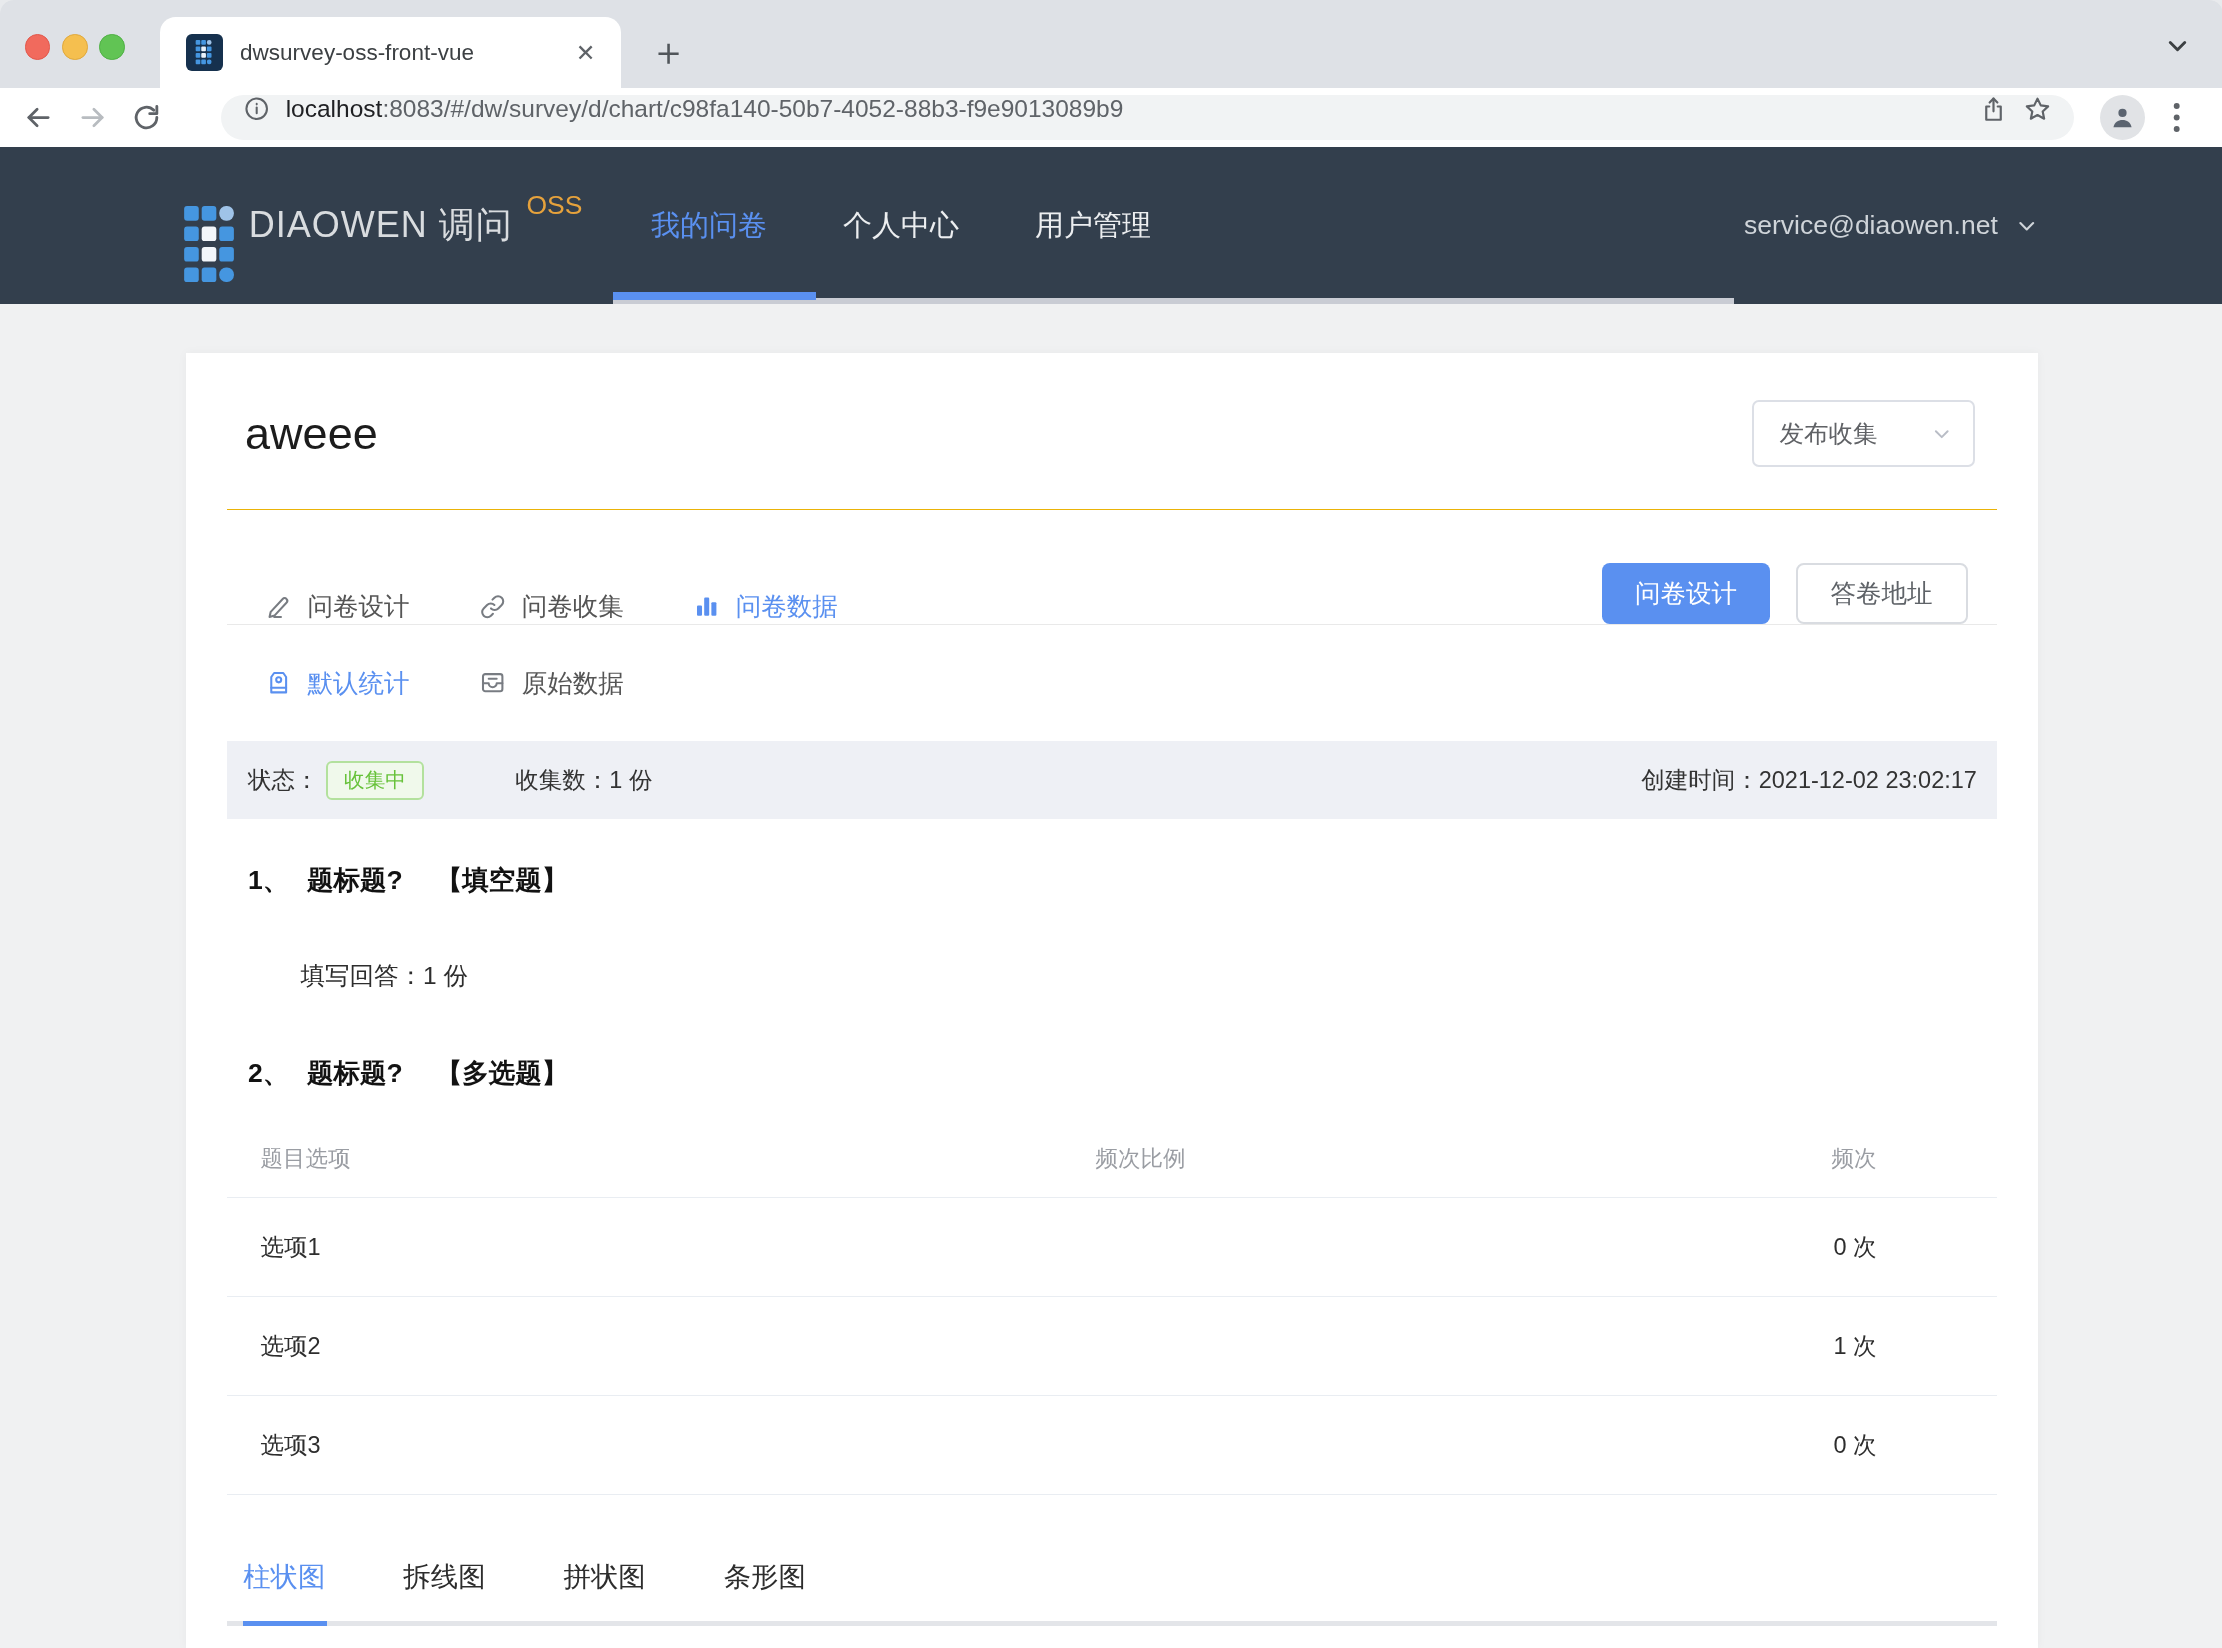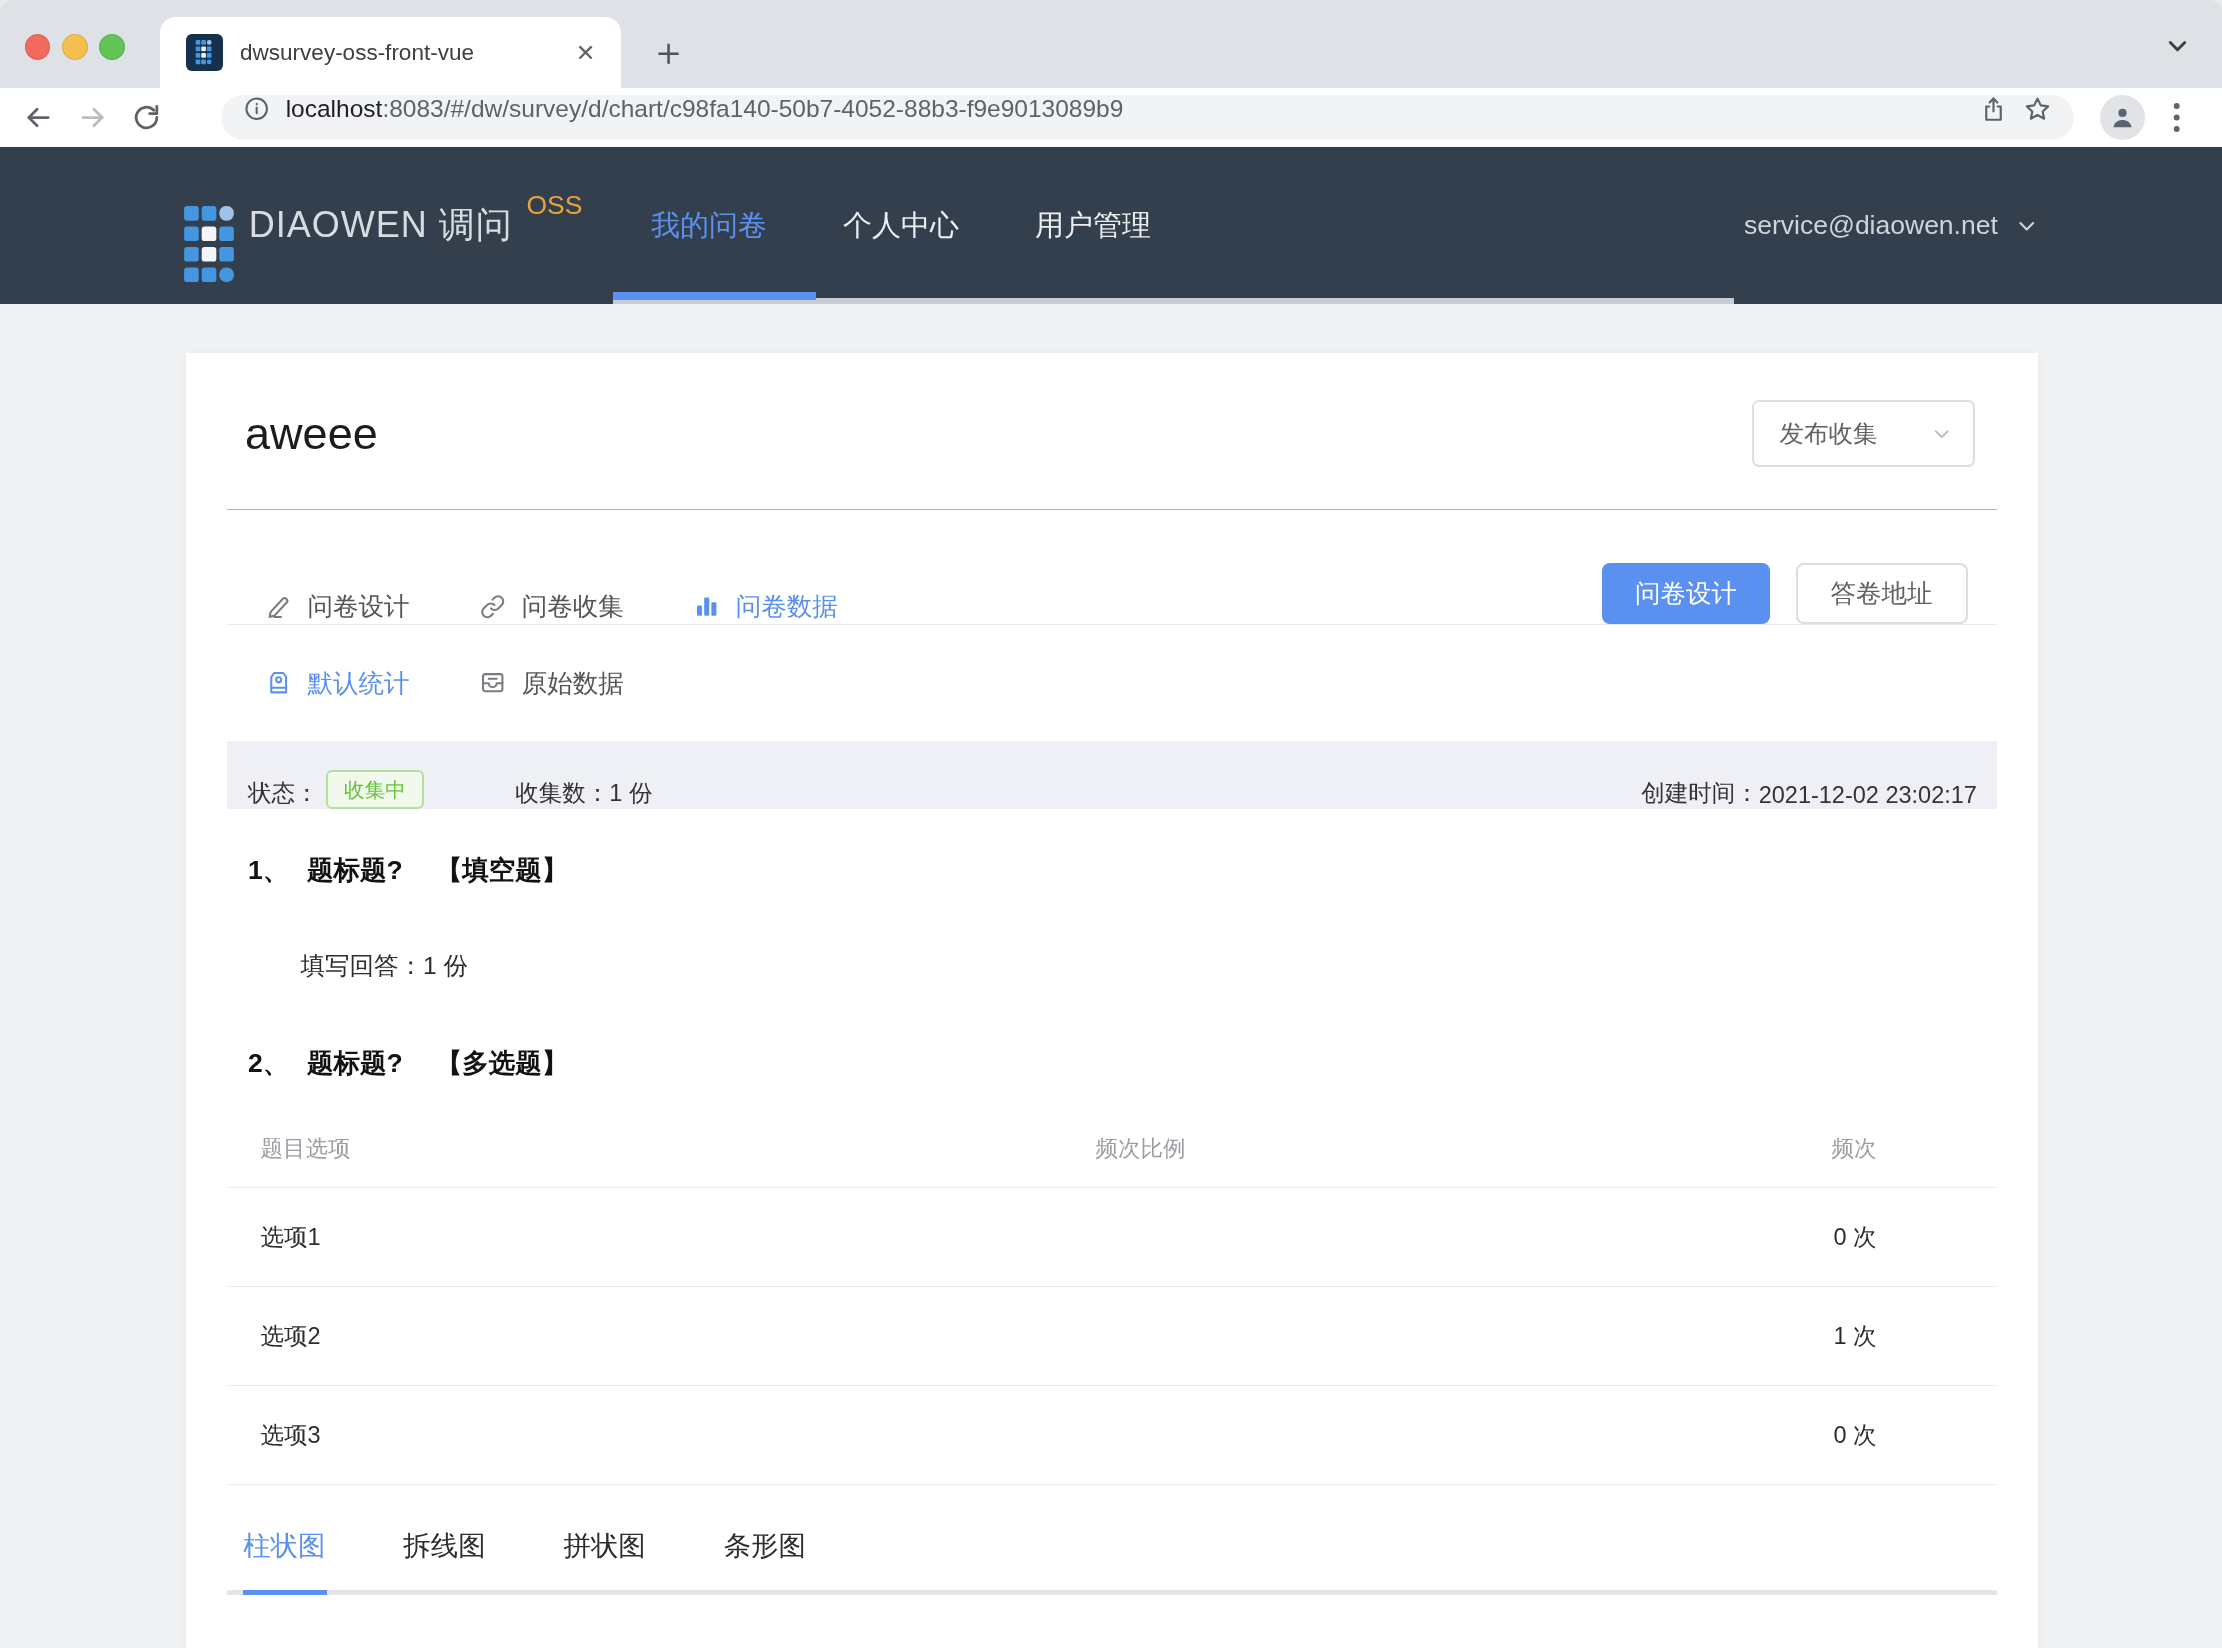--- a/index.html
+++ b/index.html
@@ -53,21 +53,21 @@
   .ttab{display:flex;align-items:center;gap:15.7px;font-size:25.5px;color:#555;margin-right:69px;cursor:default;}
   .ttab .ticon{color:#787c82;display:flex;}
   .ttab.active{color:var(--accent,#5a90f0);}
   .ttab.active .ticon{color:var(--accent,#5a90f0);}
   .spacer{flex:1;}
   .btn{height:61px;border-radius:7.8px;font-size:25.5px;display:flex;align-items:center;justify-content:center;padding:0 33px;white-space:nowrap;}
   .btn.primary{background:var(--accent,#5a90f0);color:#fff;border:none;margin-right:25.5px;}
   .btn.plain{background:#fff;color:#5f6368;border:2px solid #d9dce1;}
 
   .statrow{display:flex;align-items:center;height:116px;padding:0 38px;}
-  .statusbar{height:68px;background:#eef0f5;display:flex;align-items:flex-end;font-size:23.5px;color:#333;padding:0 19.6px 0 21.6px;}
+  .statusbar{height:78px;background:#eef0f5;display:flex;align-items:center;font-size:23.5px;color:#333;padding:0 19.6px 0 21.6px;}
   .badge{background:var(--badge-green-bg,#f0f9eb);border:2px solid var(--badge-green-border,#b3e19d);color:var(--badge-green,#67c23a);font-size:20.6px;height:39px;display:flex;align-items:center;padding:0 15.7px;border-radius:5.9px;margin:0 7.8px;}
   .statusbar .count{margin-left:84px;}
   .statusbar .grow{flex:1;}
 
   .qtitle{font-size:26.5px;font-weight:700;color:#121212;padding:0 0 0 21.6px;display:flex;gap:0;align-items:baseline;white-space:nowrap;}
   .qtitle .qnum{margin-right:17.6px;}
   .qtitle .qtype{margin-left:33px;}
   .q1{margin-top:43px;}
   .answerline{font-size:24.5px;color:#2d2d2d;padding-left:74px;margin-top:61px;white-space:nowrap;}
   .q2{margin-top:63px;}
@@ -75,21 +75,21 @@
   .freq-table{margin-top:29px;}
   .t-head{display:flex;align-items:center;height:78px;border-bottom:1px solid #e9edf2;color:#9a9da3;font-size:22.5px;}
   .t-row{display:flex;align-items:center;height:99px;border-bottom:1px solid #e9edf2;font-size:23.5px;color:#2d2d2d;}
   .c-opt{flex:none;width:869px;padding-left:34px;}
   .c-bar{flex:none;width:608px;}
   .c-cnt{flex:1;text-align:right;padding-right:120px;white-space:nowrap;}
   .bar{position:relative;height:45px;border-radius:22.5px;background:var(--bar-track,#e9ecf4);overflow:hidden;}
   .bar .fill{height:100%;background:var(--accent,#5a90f0);border-radius:22.5px;}
 
   .chart-tabs{display:flex;gap:78px;padding:43px 0 25.5px 16.7px;}
-  .ctab{font-size:27.4px;color:#2d2d2d;cursor:default;}
+  .ctab{font-size:27.4px;color:#2d2d2d;cursor:default;margin-top:21px;}
   .ctab.active{color:var(--accent,#5a90f0);}
   .ctab-bar{position:relative;height:5.9px;background:#e3e5e9;}
   .ctab-bar .active-seg{position:absolute;left:16.7px;top:0;width:84px;height:5.9px;background:var(--accent,#5a90f0);}
 
   svg{display:block;}
 </style>
 </head>
 <body>
 
 <div class="screen">

